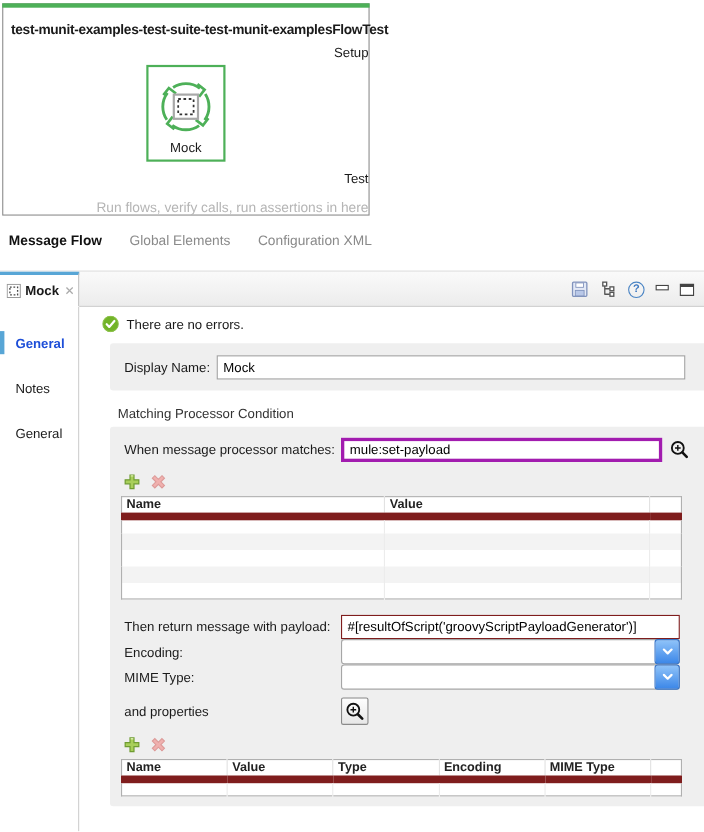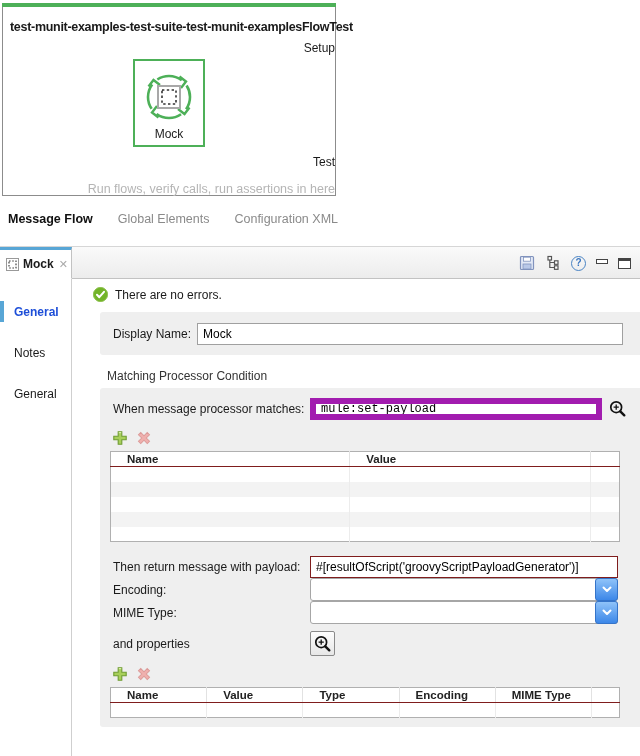--- a/index.html
+++ b/index.html
@@ -52,28 +52,28 @@
   #display-name-panel .fld-label { margin-left:13px; width:84px; font-size:12px; }
   #display-name-input { width:426px; height:22px; border:1px solid #a0a0a0; background:#fff; font-family:inherit; font-size:12px; padding:0 5px; }
 
   #group-title { margin:14px 0 0 34px; font-size:12px; color:#333; }
   #match-panel { margin-top:5px; padding-bottom:9px; position:relative; }
 
   .form-row { display:flex; align-items:center; }
   .lbl { font-size:12px; color:#1a1a1a; }
   #matcher-row { padding-top:10px; }
   #matcher-row .lbl { margin-left:13px; width:197px; }
-  #matcher-input { width:292px; height:22px; border:6px solid #a21caf; background:#fff; font-family:Liberation Mono, monospace; font-size:12px; padding:1px 5px; }
+  #matcher-input { width:292px; height:22px; border:3px solid #a21caf; background:#fff; font-family:Liberation Sans, sans-serif; font-size:12px; padding:1px 5px; }
   #matcher-browse { margin-left:7px; display:flex; }
 
   #attrs-label { margin:13px 0 0 13px; }
   .icon-row { display:flex; align-items:center; gap:8px; margin:10px 0 0 12px; }
 
   table.grid { border-collapse:collapse; background:#fff; border:1px solid #b0b0b0; margin:5px 10px 0 10px; width:510px; font-size:11.5px; table-layout:fixed; }
-  table.grid th { text-align:left; font-weight:bold; color:#222; padding:1px 16px; height:15px; border-bottom:1px solid #7f1d1d; border-right:1px solid #e2e2e2; overflow:hidden; white-space:nowrap; }
+  table.grid th { text-align:left; font-weight:bold; color:#222; padding:1px 4px; height:15px; border-bottom:7px solid #7f1d1d; border-right:1px solid #e2e2e2; overflow:hidden; white-space:nowrap; }
   table.grid th:last-child, table.grid td:last-child { border-right:none; }
   table.grid td { height:15px; border-right:1px solid #ececec; }
   table.grid tbody tr:nth-child(even) td { background:#f3f3f3; }
 
   #attrs-table col.c-name { width:47%; } #attrs-table col.c-value { width:47.4%; } #attrs-table col.c-x { width:5.6%; }
   #props-table col.c5 { width:18.9%; } #props-table col.c-x { width:5.5%; }
 
   #payload-row { margin-top:14px; }
   #payload-row .lbl, #encoding-row .lbl, #mime-row .lbl, #andprops-row .lbl { margin-left:13px; width:197px; }
   #payload-input { width:308px; height:22px; border:1px solid #7f1d1d; background:#fff; font-family:inherit; font-size:12px; padding:0 5px; }

